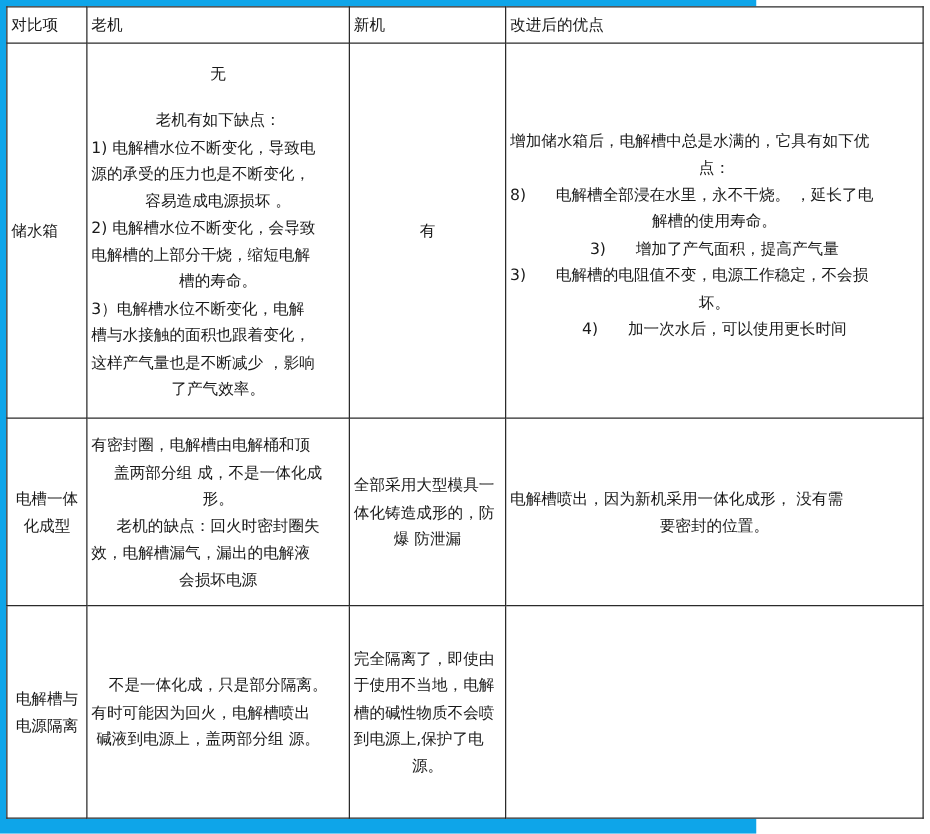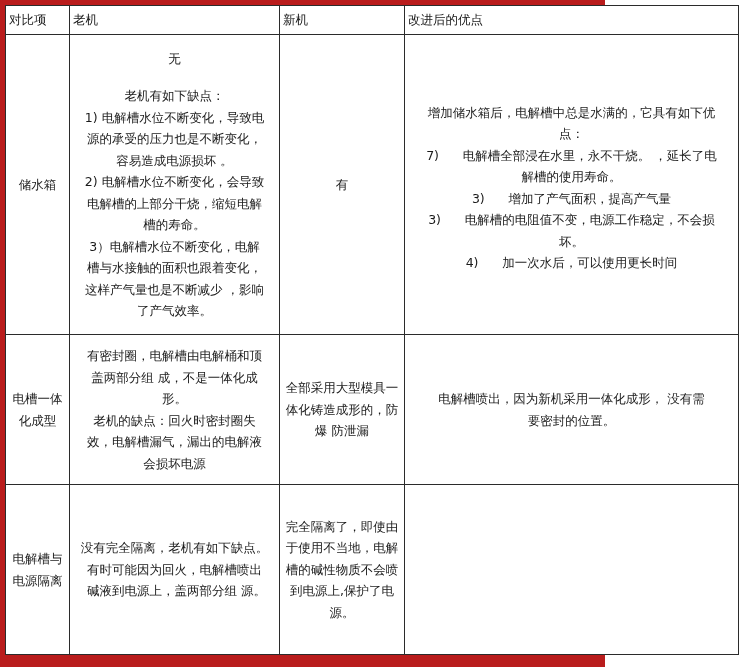--- a/index.html
+++ b/index.html
@@ -11,21 +11,21 @@
     width: 744px;
     height: 667px;
     font-family: "DejaVu Sans", "Liberation Sans", sans-serif;
     color: #1a1a1a;
     overflow: hidden;
   }
   .page {
     position: relative;
     width: 605px;
     height: 667px;
-    background: #b91c1c;
+    background: #0ea5e9;
   }
   table.comparison {
     position: absolute;
     left: 5px;
     top: 5px;
     width: 733px;
     border-collapse: collapse;
     table-layout: fixed;
     background: #ffffff;
   }
@@ -53,21 +53,21 @@
   .va-mid    { vertical-align: middle; }
 
   .cell-inner {
     display: block;
   }
   .line {
     display: block;
     white-space: pre-wrap;
   }
   .line.c   { text-align: center; }
-  .line.l   { text-align: center; }
+  .line.l   { text-align: left; }
   .pad-top-sm { padding-top: 6px; }
 
   .row1-col1 { padding-top: 4px; }
   .label-cell { text-align: center; }
   .label-cell .line { text-align: center; }
   .mid-gap { height: 16px; display:block; }
 </style>
 </head>
 <body>
 
@@ -116,21 +116,21 @@
         </td>
 
         <td class="va-top">
           <span class="line c">有</span>
         </td>
 
         <td class="va-top">
           <span class="cell-inner pad-top-sm">
             <span class="line l">增加储水箱后，电解槽中总是水满的，它具有如下优</span>
             <span class="line c">点：</span>
-            <span class="line l">7)      电解槽全部浸在水里，永不干烧。 ，延长了电</span>
+            <span class="line l">8)      电解槽全部浸在水里，永不干烧。 ，延长了电</span>
             <span class="line c">解槽的使用寿命。</span>
             <span class="line c">3)      增加了产气面积，提高产气量</span>
             <span class="line l">3)      电解槽的电阻值不变，电源工作稳定，不会损</span>
             <span class="line c">坏。</span>
             <span class="line c">4)      加一次水后，可以使用更长时间</span>
           </span>
         </td>
       </tr>
 
       <tr style="height:150px;">
@@ -167,21 +167,21 @@
       </tr>
 
       <tr style="height:170px;">
         <td class="ta-left va-top label-cell">
           <span class="line l">电解槽与</span>
           <span class="line l">电源隔离</span>
         </td>
 
         <td class="va-mid">
           <span class="cell-inner">
-            <span class="line c">没有完全隔离，老机有如下缺点。</span>
+            <span class="line c">不是一体化成，只是部分隔离。</span>
             <span class="line l">有时可能因为回火，电解槽喷出</span>
             <span class="line l"> 碱液到电源上，盖两部分组 源。</span>
           </span>
         </td>
 
         <td class="va-mid">
           <span class="cell-inner">
             <span class="line l">完全隔离了，即使由</span>
             <span class="line l">于使用不当地，电解</span>
             <span class="line l">槽的碱性物质不会喷</span>

